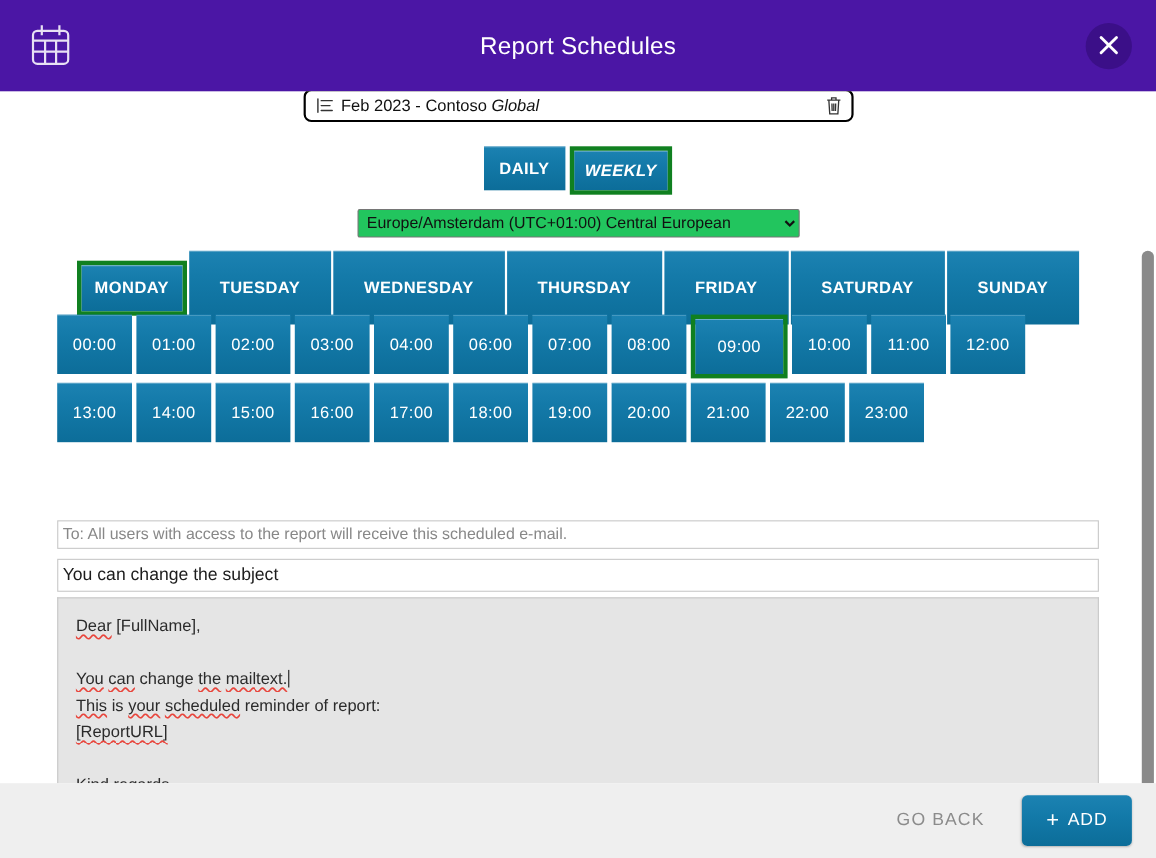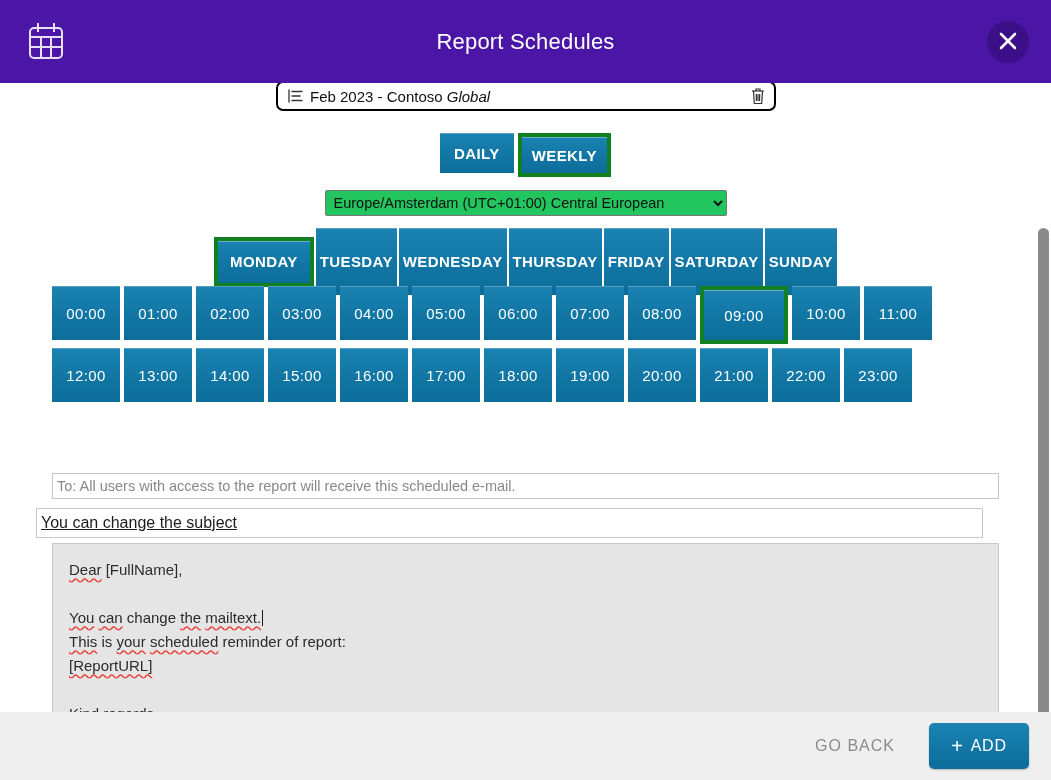--- a/index.html
+++ b/index.html
@@ -111,21 +111,21 @@
     padding: 0;
     font-family: "Liberation Sans", sans-serif;
     display: flex; align-items: center; justify-content: center;
   }
   .btn-sel {
     border: 4px solid #108020;
     box-shadow: inset 0 1px 0 rgba(255,255,255,0.35);
   }
 
   .freq-btn { height: 40px; min-width: 72px; padding: 0 14px; }
-  .freq-btn.btn-sel { height: 44px; padding: 0 10px; }
+  .freq-btn.btn-sel { height: 44px; padding: 0 10px; font-style: italic; }
 
   
   .tz-row {
     position: absolute;
     left: 0; top: 107px;
     width: 1051px;
     display: flex; justify-content: center;
   }
   .tz-select {
     width: 402px; height: 26px;
@@ -141,21 +141,21 @@
 
   
   .days-row {
     position: absolute;
     left: 0; top: 145px;
     width: 1051px;
     display: flex; justify-content: center;
     align-items: center;
     gap: 2px;
   }
-  .day-btn { height: 67px; padding: 0 4px; font-size: 15px; }
+  .day-btn { height: 67px; padding: 0 28px; font-size: 15px; }
   .day-btn.btn-sel { height: 50px; padding: 0 12px; }
 
   
   .times-wrap {
     position: absolute;
     left: 52px; top: 203px;
     width: 940px;
   }
   .times-grid {
     display: flex;
@@ -177,30 +177,29 @@
     border: 1px solid #c8c8c8;
     background: #ffffff;
     display: flex; align-items: center;
     padding-left: 4px;
     color: #888888;
     font-size: 14.5px;
     cursor: text;
   }
   .subject-field {
     position: absolute;
-    left: 36px; top: 425px;
+    left: 52px; top: 425px;
     width: 947px; height: 30px;
     border: 1px solid #c8c8c8;
     background: #ffffff;
     display: flex; align-items: center;
     padding-left: 4px;
     color: #1c1c1c;
     font-size: 16px;
     cursor: text;
-    text-decoration: underline;
   }
   .body-field {
     position: absolute;
     left: 52px; top: 460px;
     width: 947px; height: 180px;
     border: 1px solid #c8c8c8;
     border-bottom: none;
     background: #e5e5e5;
     padding: 14px 0 0 16px;
     font-size: 15px;
@@ -348,21 +347,20 @@
         <button class="btn-blue day-btn">SUNDAY</button>
       </div>
 
     <div class="times-wrap">
       <div class="times-grid" id="times-grid">
           <button class="btn-blue time-btn">00:00</button>
           <button class="btn-blue time-btn">01:00</button>
           <button class="btn-blue time-btn">02:00</button>
           <button class="btn-blue time-btn">03:00</button>
           <button class="btn-blue time-btn">04:00</button>
-          <button class="btn-blue time-btn">05:00</button>
           <button class="btn-blue time-btn">06:00</button>
           <button class="btn-blue time-btn">07:00</button>
           <button class="btn-blue time-btn">08:00</button>
           <button class="btn-blue time-btn btn-sel">09:00</button>
           <button class="btn-blue time-btn">10:00</button>
           <button class="btn-blue time-btn">11:00</button>
           <button class="btn-blue time-btn">12:00</button>
           <button class="btn-blue time-btn">13:00</button>
           <button class="btn-blue time-btn">14:00</button>
           <button class="btn-blue time-btn">15:00</button>

